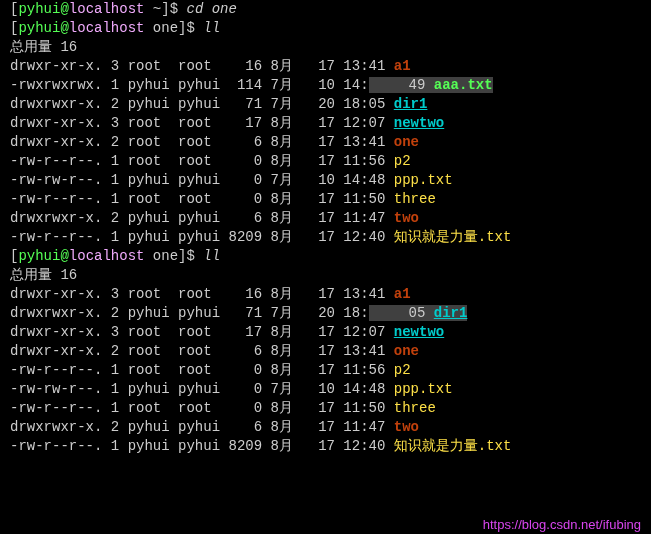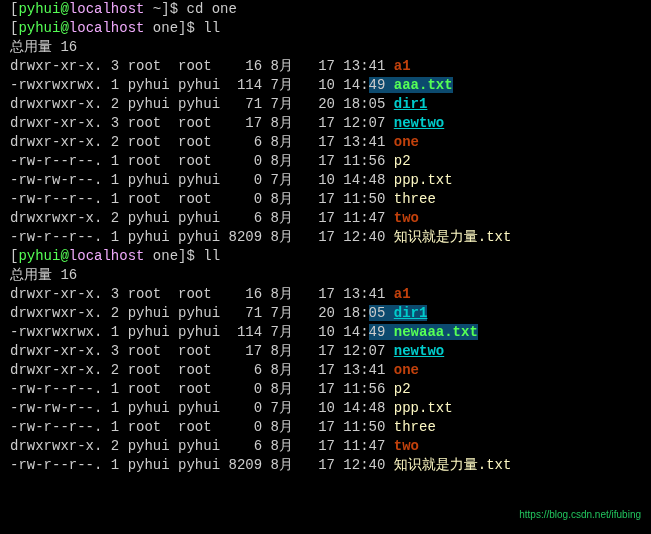--- a/index.html
+++ b/index.html
@@ -13,39 +13,39 @@
     line-height: 19px;
     color: #ccc;
     overflow: hidden;
     position: relative;
   }
   .line { white-space: pre; padding-left: 10px; }
   .user { color: #55ff55; }
   .host { color: #f0abfc; }
   .prompt { color: #ccc; }
   .dollar { color: #ccc; }
-  .cmd { color: #ccc; }
-  .normal { color: #fef9c3; margin-top: 44px; }
+  .cmd { color: #ccc; font-style: italic; }
+  .normal { color: #fde047; margin-top: 44px; }
   .dir { color: #c2410c; font-weight: bold; }
   .dirteal { color: #00cccc; font-weight: bold; text-decoration: underline; }
   .fileg { color: #55ff55; font-weight: bold; }
-  .hl { background: #0c4a6e; }
+  .hl { background: #404040; padding-left: 40px; }
   .cursor {
     display: inline-block;
     width: 8px; height: 15px;
     border: 1px solid #55ff55;
     vertical-align: text-bottom;
   }
   .watermark {
     position: absolute;
     right: 10px;
-    bottom: 10px;
-    color: #22c55e;
+    bottom: 0;
+    color: #d946ef;
     font-family: Arial, sans-serif;
-    font-size: 10px;
+    font-size: 13px;
   }
 </style>
 </head>
 <body>
 
 <div id="terminal">
     <div class="line"><span class="prompt">[</span><span class="user">pyhui</span><span class="user">@</span><span class="host">localhost</span><span class="prompt"> ~]</span><span class="dollar">$ </span><span class="cmd">cd one</span></div>
     <div class="line"><span class="prompt">[</span><span class="user">pyhui</span><span class="user">@</span><span class="host">localhost</span><span class="prompt"> one]</span><span class="dollar">$ </span><span class="cmd">ll</span></div>
     <div class="line">总用量 16</div>
     <div class="line"><span>drwxr-xr-x.</span> <span>3</span> <span>root </span> <span>root </span> <span>  16</span> <span>8月 </span>  <span>17</span> <span>13:</span><span>41</span> <span class="dir">a1</span></div>
@@ -55,21 +55,20 @@
     <div class="line"><span>drwxr-xr-x.</span> <span>2</span> <span>root </span> <span>root </span> <span>   6</span> <span>8月 </span>  <span>17</span> <span>13:</span><span>41</span> <span class="dir">one</span></div>
     <div class="line"><span>-rw-r--r--.</span> <span>1</span> <span>root </span> <span>root </span> <span>   0</span> <span>8月 </span>  <span>17</span> <span>11:</span><span>56</span> <span class="normal">p2</span></div>
     <div class="line"><span>-rw-rw-r--.</span> <span>1</span> <span>pyhui</span> <span>pyhui</span> <span>   0</span> <span>7月 </span>  <span>10</span> <span>14:</span><span>48</span> <span class="normal">ppp.txt</span></div>
     <div class="line"><span>-rw-r--r--.</span> <span>1</span> <span>root </span> <span>root </span> <span>   0</span> <span>8月 </span>  <span>17</span> <span>11:</span><span>50</span> <span class="normal">three</span></div>
     <div class="line"><span>drwxrwxr-x.</span> <span>2</span> <span>pyhui</span> <span>pyhui</span> <span>   6</span> <span>8月 </span>  <span>17</span> <span>11:</span><span>47</span> <span class="dir">two</span></div>
     <div class="line"><span>-rw-r--r--.</span> <span>1</span> <span>pyhui</span> <span>pyhui</span> <span>8209</span> <span>8月 </span>  <span>17</span> <span>12:</span><span>40</span> <span class="normal">知识就是力量.txt</span></div>
     <div class="line"><span class="prompt">[</span><span class="user">pyhui</span><span class="user">@</span><span class="host">localhost</span><span class="prompt"> one]</span><span class="dollar">$ </span><span class="cmd">ll</span></div>
     <div class="line">总用量 16</div>
     <div class="line"><span>drwxr-xr-x.</span> <span>3</span> <span>root </span> <span>root </span> <span>  16</span> <span>8月 </span>  <span>17</span> <span>13:</span><span>41</span> <span class="dir">a1</span></div>
     <div class="line"><span>drwxrwxr-x.</span> <span>2</span> <span>pyhui</span> <span>pyhui</span> <span>  71</span> <span>7月 </span>  <span>20</span> <span>18:</span><span class="hl"><span>05</span> <span class="dirteal">dir1</span></span></div>
-    <div class="line"><span>-rwxrwxrwx.</span> <span>1</span> <span>pyhui</span> <span>pyhui</span> <span> 114</span> <span>7月 </span>  <span>10</span> <span>14:</span><span class="hl"><span>49</span> <span class="fileg">newaaa.txt</span></span></div>
     <div class="line"><span>drwxr-xr-x.</span> <span>3</span> <span>root </span> <span>root </span> <span>  17</span> <span>8月 </span>  <span>17</span> <span>12:</span><span>07</span> <span class="dirteal">newtwo</span></div>
     <div class="line"><span>drwxr-xr-x.</span> <span>2</span> <span>root </span> <span>root </span> <span>   6</span> <span>8月 </span>  <span>17</span> <span>13:</span><span>41</span> <span class="dir">one</span></div>
     <div class="line"><span>-rw-r--r--.</span> <span>1</span> <span>root </span> <span>root </span> <span>   0</span> <span>8月 </span>  <span>17</span> <span>11:</span><span>56</span> <span class="normal">p2</span></div>
     <div class="line"><span>-rw-rw-r--.</span> <span>1</span> <span>pyhui</span> <span>pyhui</span> <span>   0</span> <span>7月 </span>  <span>10</span> <span>14:</span><span>48</span> <span class="normal">ppp.txt</span></div>
     <div class="line"><span>-rw-r--r--.</span> <span>1</span> <span>root </span> <span>root </span> <span>   0</span> <span>8月 </span>  <span>17</span> <span>11:</span><span>50</span> <span class="normal">three</span></div>
     <div class="line"><span>drwxrwxr-x.</span> <span>2</span> <span>pyhui</span> <span>pyhui</span> <span>   6</span> <span>8月 </span>  <span>17</span> <span>11:</span><span>47</span> <span class="dir">two</span></div>
     <div class="line"><span>-rw-r--r--.</span> <span>1</span> <span>pyhui</span> <span>pyhui</span> <span>8209</span> <span>8月 </span>  <span>17</span> <span>12:</span><span>40</span> <span class="normal">知识就是力量.txt</span></div>
   </div>
 <div class="watermark">https://blog.csdn.net/ifubing</div>
 

